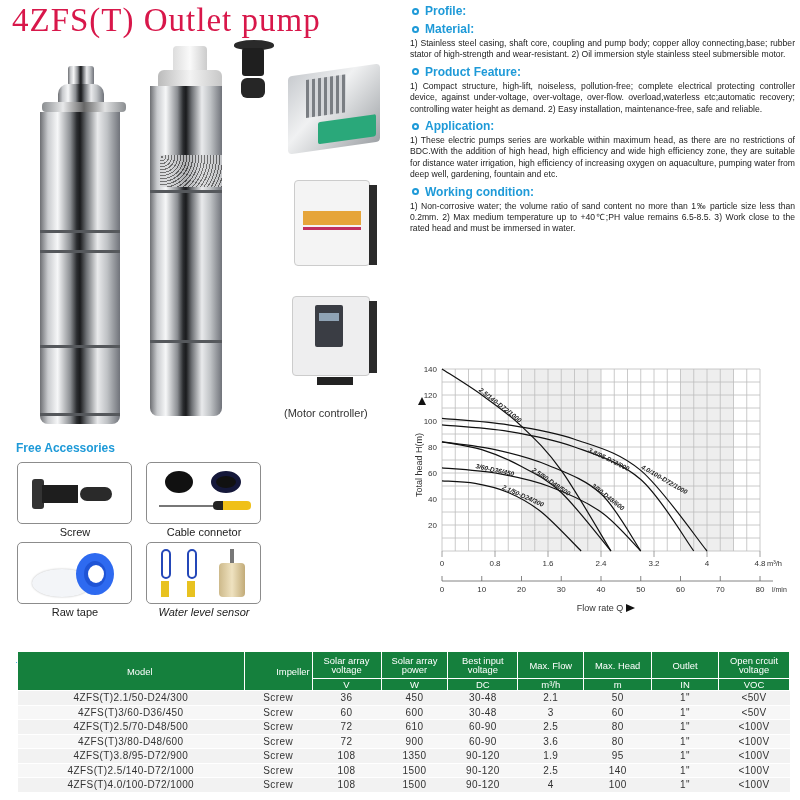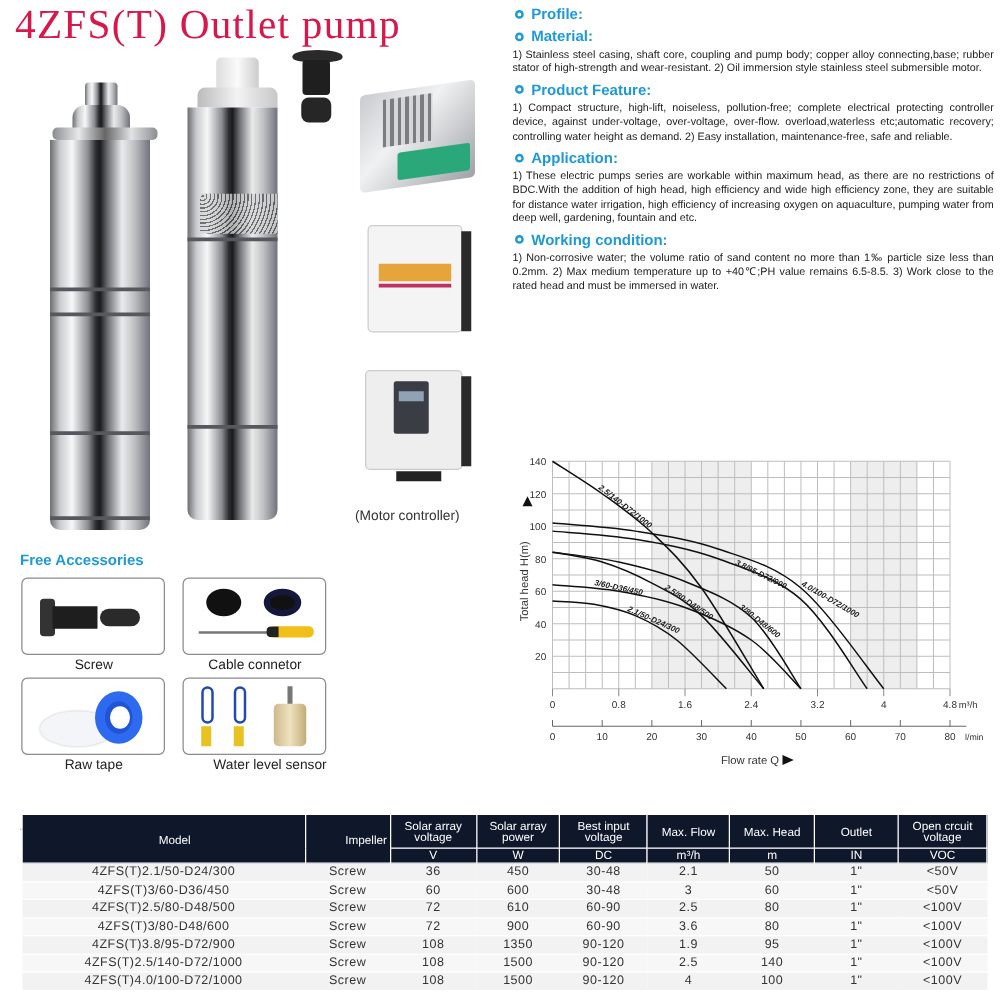--- a/index.html
+++ b/index.html
@@ -36,21 +36,21 @@
   .chart svg text { font-family: "Liberation Sans", sans-serif; }
 
   
   .acc-title { position: absolute; left: 16px; top: 441px; font-size: 12px; font-weight: bold; color: #1e9ad8; }
   .acc-card { position: absolute; width: 115px; height: 62px; border: 1px solid #8c8c8c; border-radius: 5px; background: #fff; overflow: hidden; }
   .acc-cap { position: absolute; font-size: 11px; color: #222; text-align: center; width: 130px; }
 
   
   .tech-title { position: absolute; left: 16px; top: 632px; font-size: 12px; font-weight: normal; color: #1e9ad8; margin-top: 28px; }
   table.tech { position: absolute; left: 17px; top: 651px; width: 773px; border-collapse: collapse; font-size: 10px; }
-  table.tech th { background: #0f172a; color: #fff; font-weight: normal; border: 1px solid #ffffff; line-height: 9px; font-size: 9.4px; padding: 0 2px; }
+  table.tech th { background: #15803d; color: #fff; font-weight: normal; border: 1px solid #ffffff; line-height: 9px; font-size: 9.4px; padding: 0 2px; }
   table.tech th.h1 { height: 27px; }
   table.tech th.h2 { height: 12px; font-size: 9.5px; }
   table.tech td { text-align: center; height: 14.5px; border-bottom: 1px solid #fff; color: #333; letter-spacing: 0.4px; }
   table.tech tr:nth-child(odd) td { background: #f2f2f2; }
   table.tech tr:nth-child(even) td { background: #f7f7f7; }
 </style>
 </head>
 <body>
 
 <div class="title">4ZFS(T) Outlet pump</div>
@@ -265,21 +265,21 @@
 <div class="acc-card" style="left:146px;top:542px;">
   <div>
     <div style="position:absolute;left:14px;top:6px;width:10px;height:30px;border:2px solid #2447b8;border-radius:6px;"></div>
     <div style="position:absolute;left:14px;top:38px;width:8px;height:16px;background:#e8c220;"></div>
     <div style="position:absolute;left:40px;top:6px;width:10px;height:30px;border:2px solid #2447b8;border-radius:6px;"></div>
     <div style="position:absolute;left:40px;top:38px;width:8px;height:16px;background:#e8c220;"></div>
     <div style="position:absolute;left:72px;top:20px;width:26px;height:34px;background:linear-gradient(90deg,#cdb98a,#efe2c0,#c2ab78);border-radius:4px;"></div>
     <div style="position:absolute;left:83px;top:6px;width:4px;height:14px;background:#777;"></div>
   </div>
 </div>
-<div class="acc-cap" style="left:151px;top:606px;">Water level sensor</div>
+<div class="acc-cap" style="left:139px;top:606px;font-style:italic;">Water level sensor</div>
 
 <div class="tech-title">Technical Data</div>
 <table class="tech">
   <thead>
     <tr>
       <th class="h1" rowspan="2" style="width:227px;padding-left:20px;">Model</th>
       <th class="h1" rowspan="2" style="width:68px;text-align:right;">Impeller</th>
       <th class="h1" style="width:69px;">Solar array voltage</th>
       <th class="h1" style="width:67px;">Solar array power</th>
       <th class="h1" style="width:70px;">Best input voltage</th>
@@ -315,21 +315,21 @@
         <td>Screw</td>
         <td>60</td>
         <td>600</td>
         <td>30-48</td>
         <td>3</td>
         <td>60</td>
         <td>1"</td>
         <td>&lt;50V</td>
       </tr>
       <tr>
-        <td>4ZFS(T)2.5/80-D48/500</td>
+        <td>4ZFS(T)2.5/70-D48/500</td>
         <td>Screw</td>
         <td>72</td>
         <td>610</td>
         <td>60-90</td>
         <td>2.5</td>
         <td>80</td>
         <td>1"</td>
         <td>&lt;100V</td>
       </tr>
       <tr>

